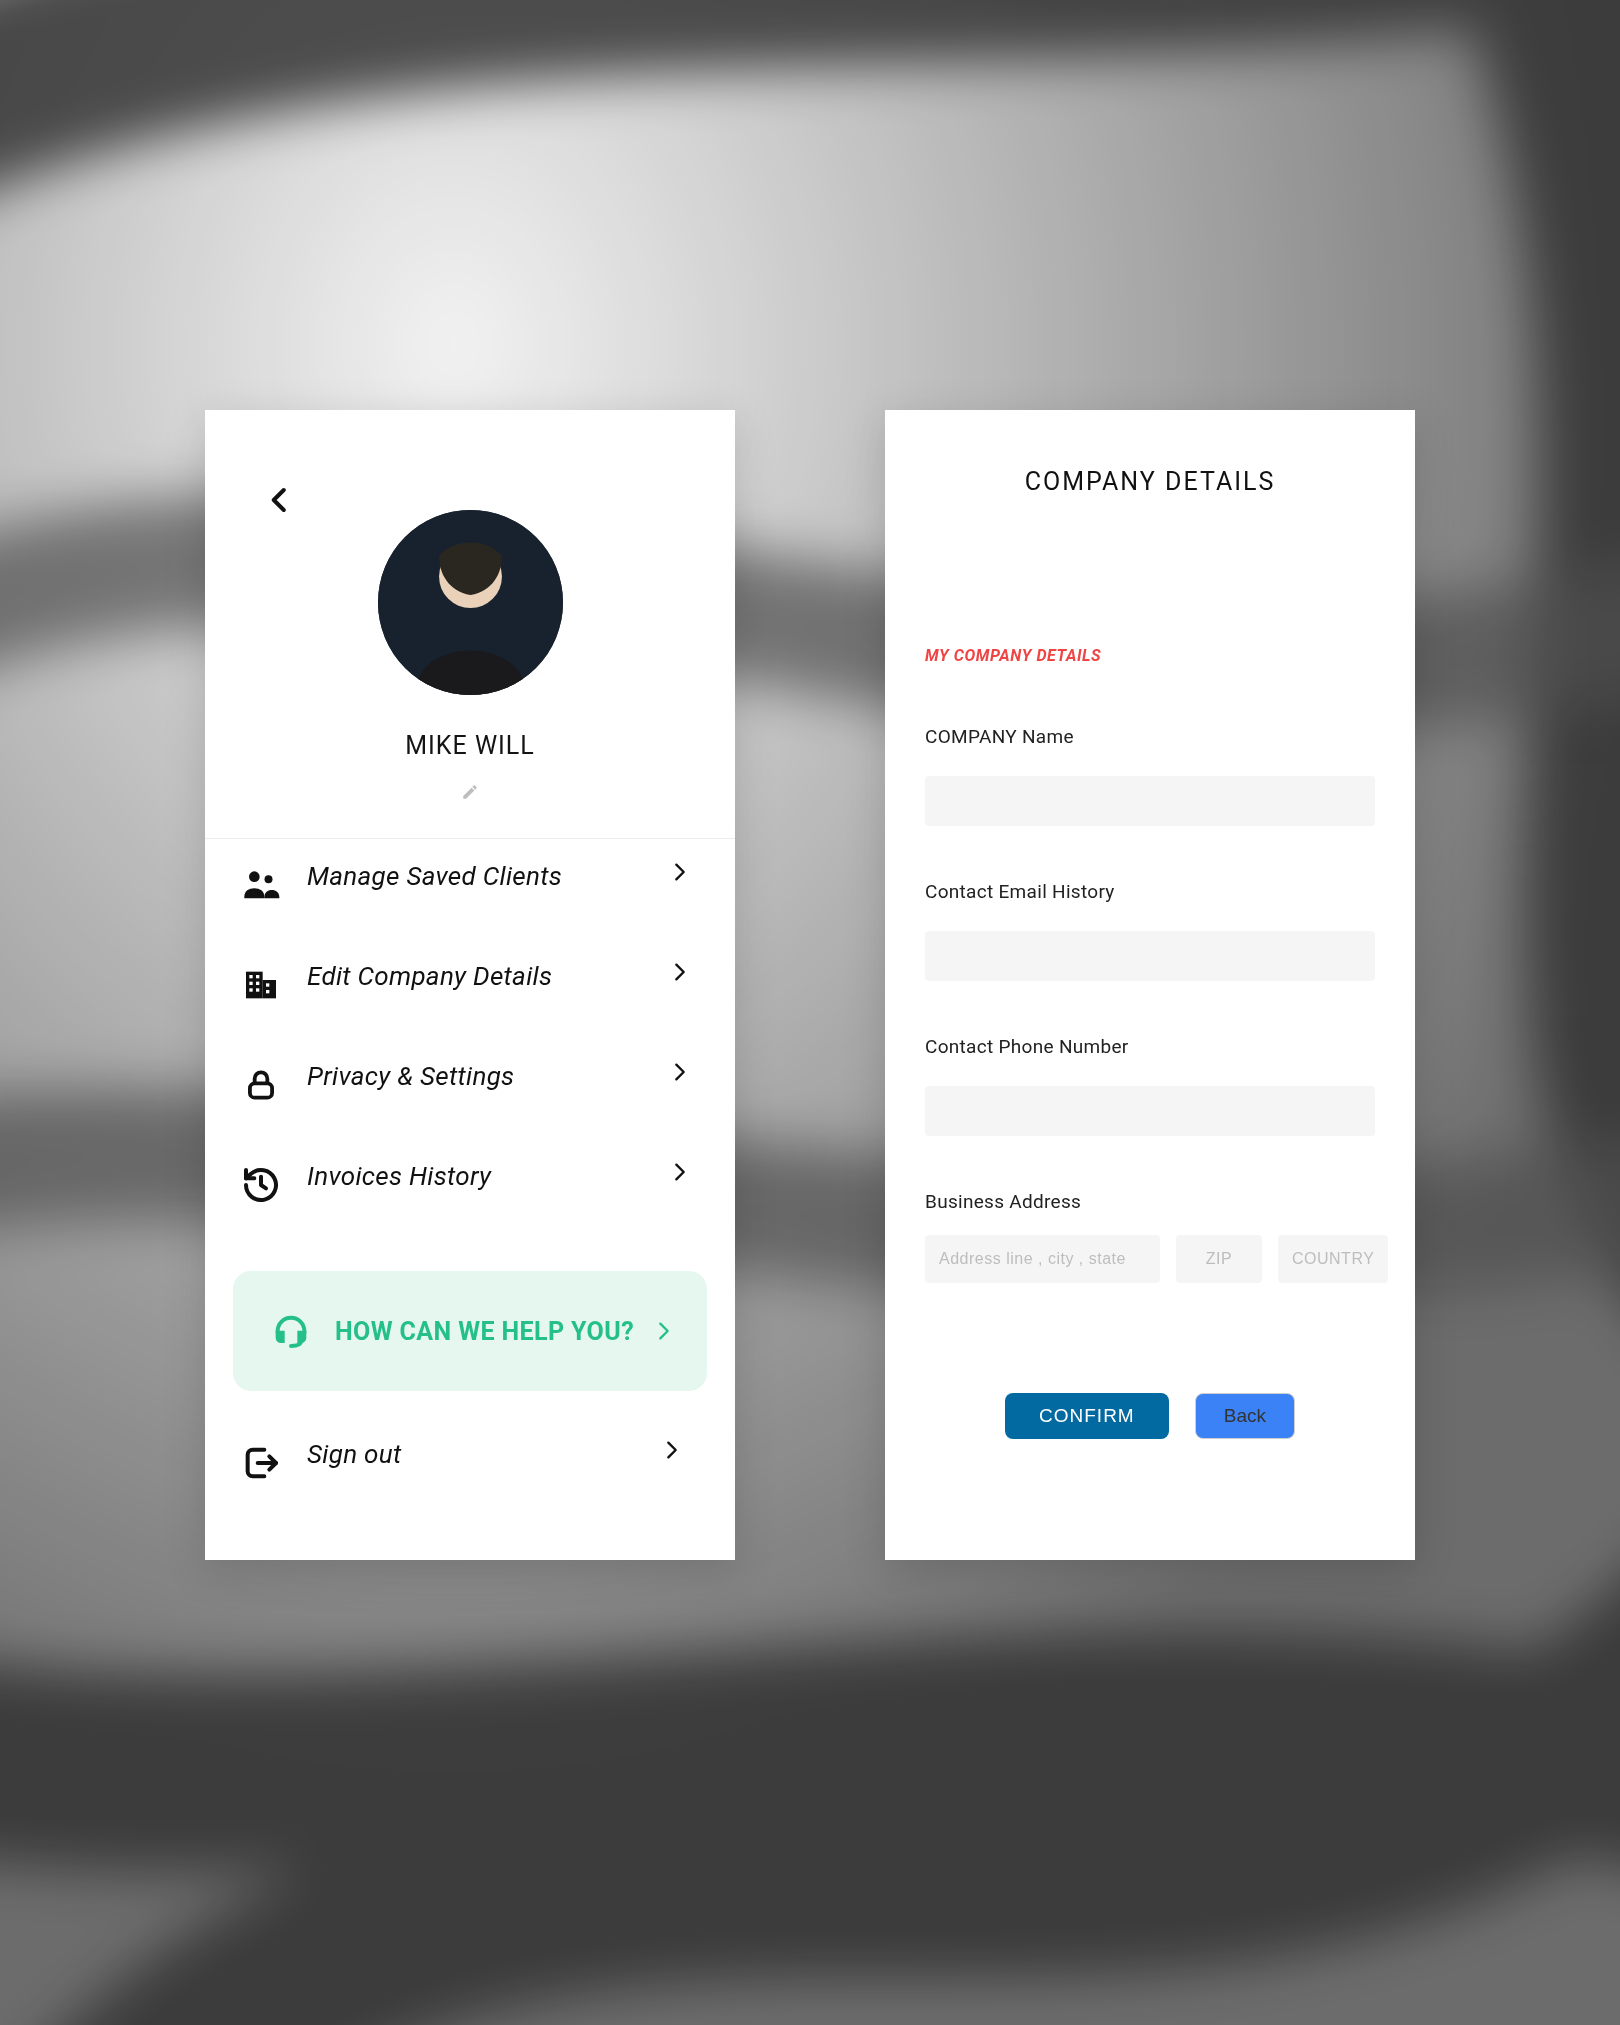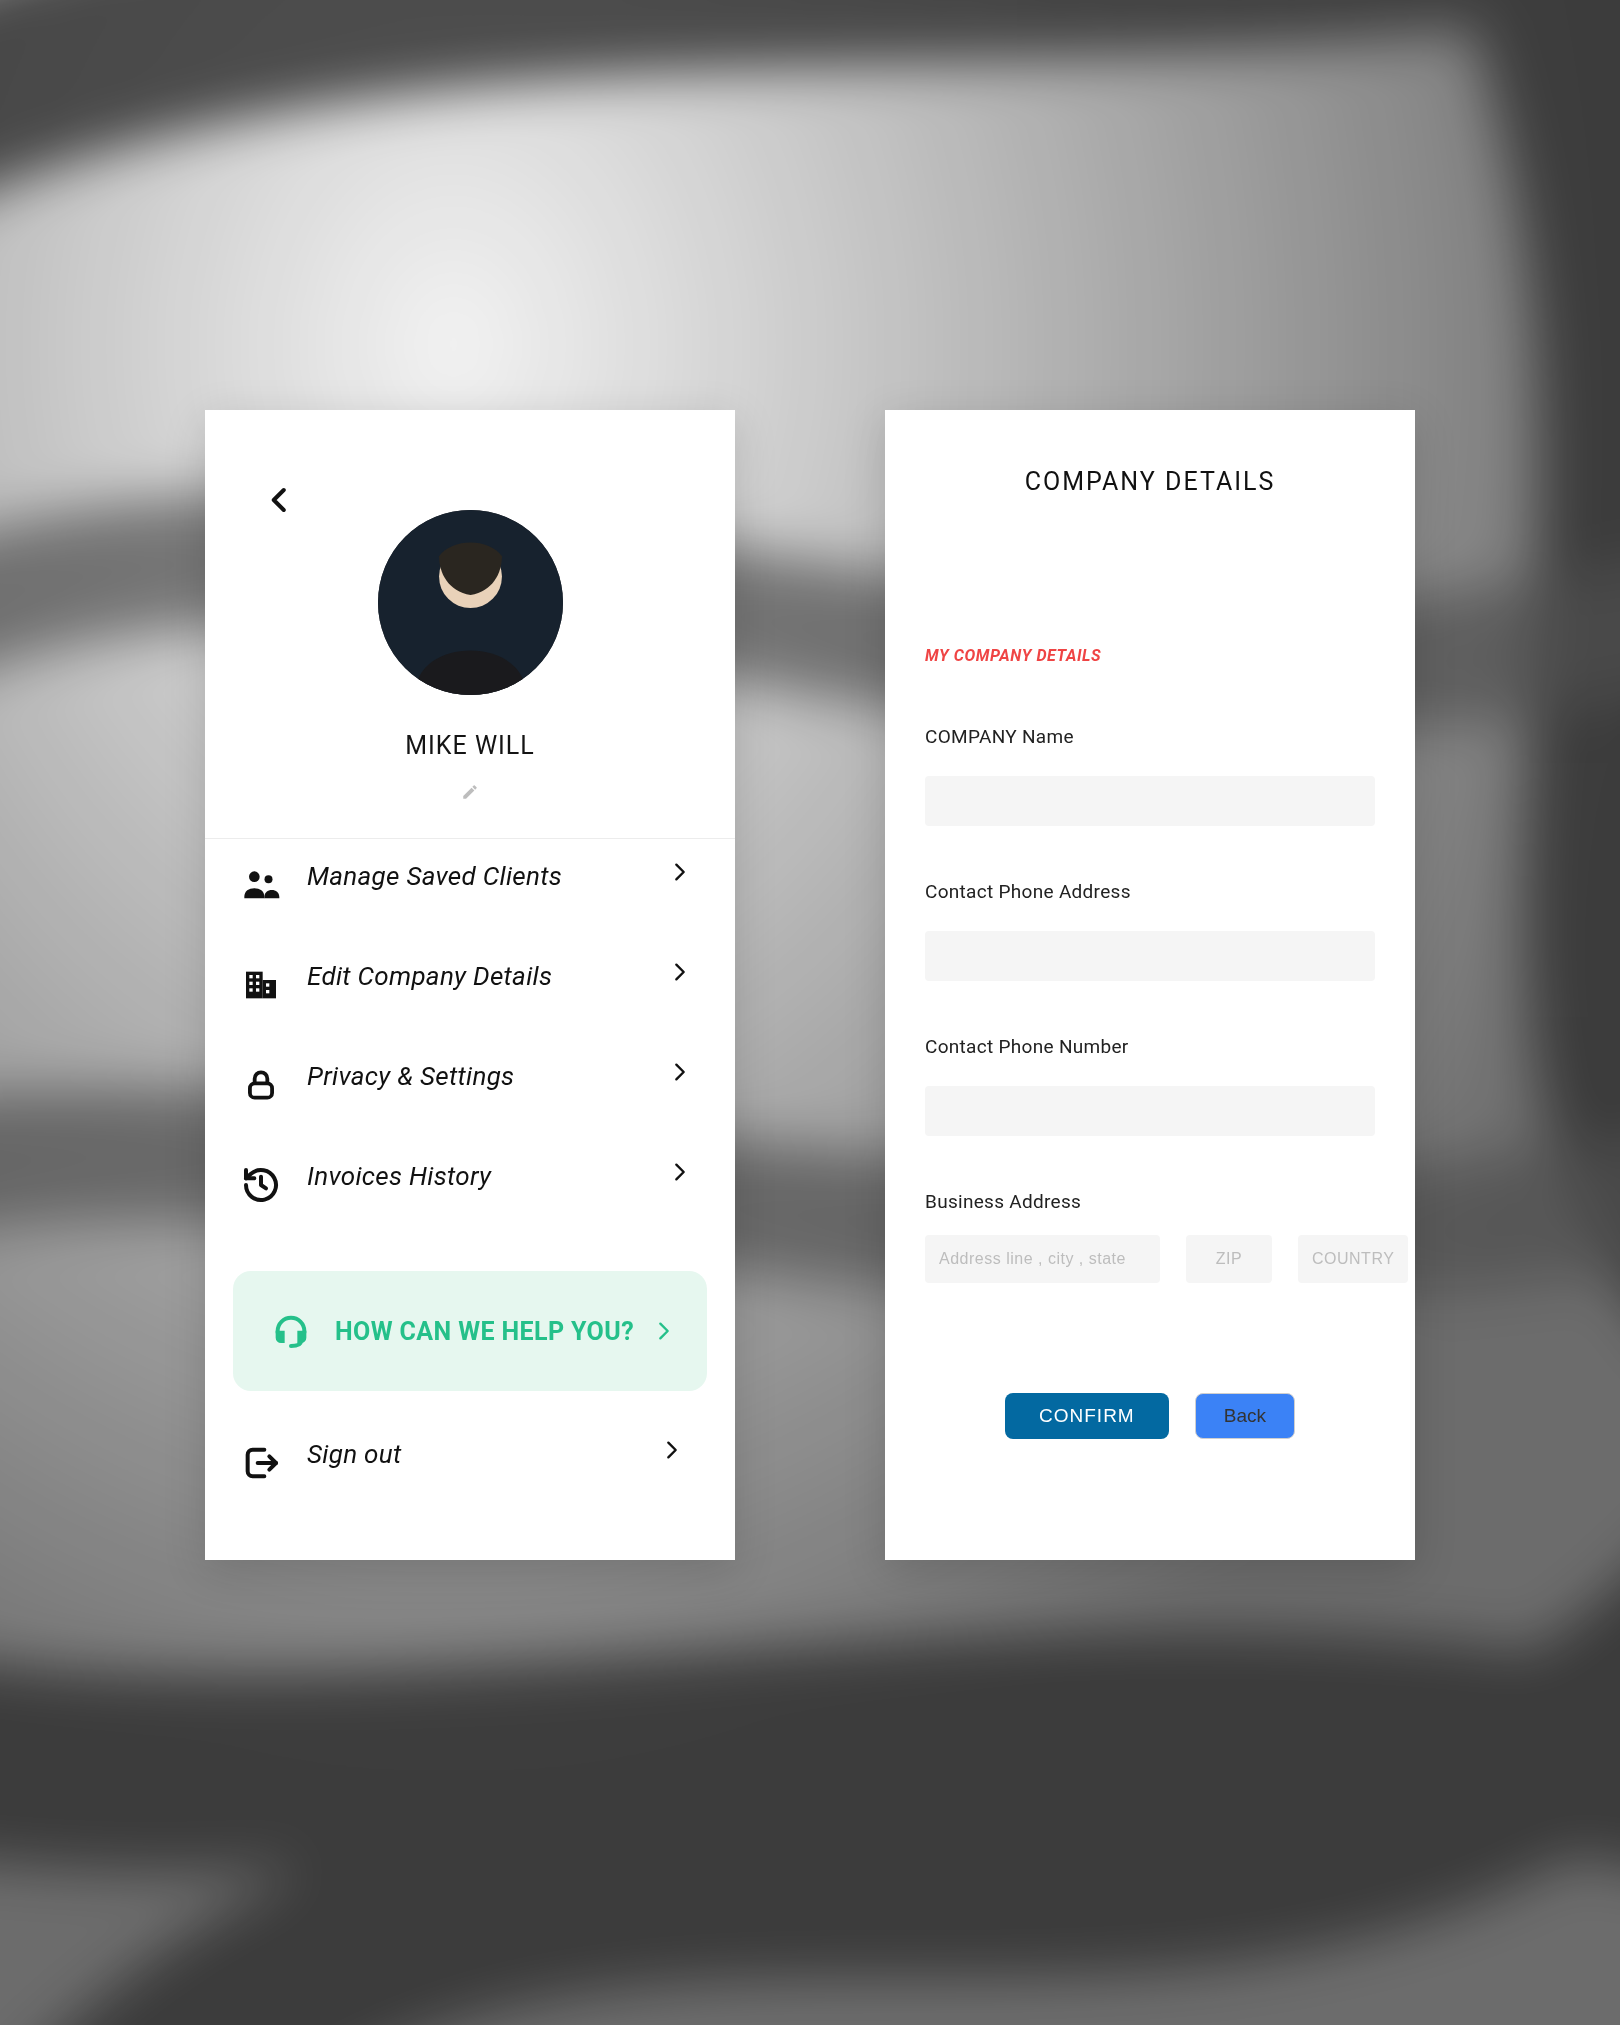--- a/index.html
+++ b/index.html
@@ -167,21 +167,21 @@
     height: 50px;
     border: none;
     background: #f5f5f5;
     border-radius: 4px;
     padding: 0 16px;
     font-size: 18px;
     margin-bottom: 54px;
   }
   .addr-row {
     display: flex;
-    gap: 26px;
+    gap: 16px;
   }
   .addr-row .addr-line { flex: 1; height: 48px; }
   .addr-row .addr-zip { width: 86px; height: 48px; text-align:center; }
   .addr-row .addr-country { width: 110px; height: 48px; text-align:center; }
   .addr-row input {
     border: none;
     background: #f5f5f5;
     border-radius: 4px;
     font-size: 16px;
     padding: 0 14px;
@@ -394,21 +394,21 @@
   </div>
 
   <div class="phone">
     <div class="r-title">COMPANY DETAILS</div>
     <div class="r-sub">MY COMPANY DETAILS</div>
 
     <div class="form">
       <div class="field-label">COMPANY Name</div>
       <input class="text-input" type="text" style="">
 
-      <div class="field-label">Contact Phone Address</div>
+      <div class="field-label">Contact Email History</div>
       <input class="text-input" type="text" style="">
 
       <div class="field-label">Contact Phone Number</div>
       <input class="text-input" type="text" style="">
 
       <div class="field-label" style="margin-bottom:22px">Business Address</div>
       <div class="addr-row">
         <input class="addr-line" type="text" placeholder="Address line , city , state" style="">
         <input class="addr-zip" type="text" placeholder="ZIP" style="">
         <input class="addr-country" type="text" placeholder="COUNTRY" style="">

